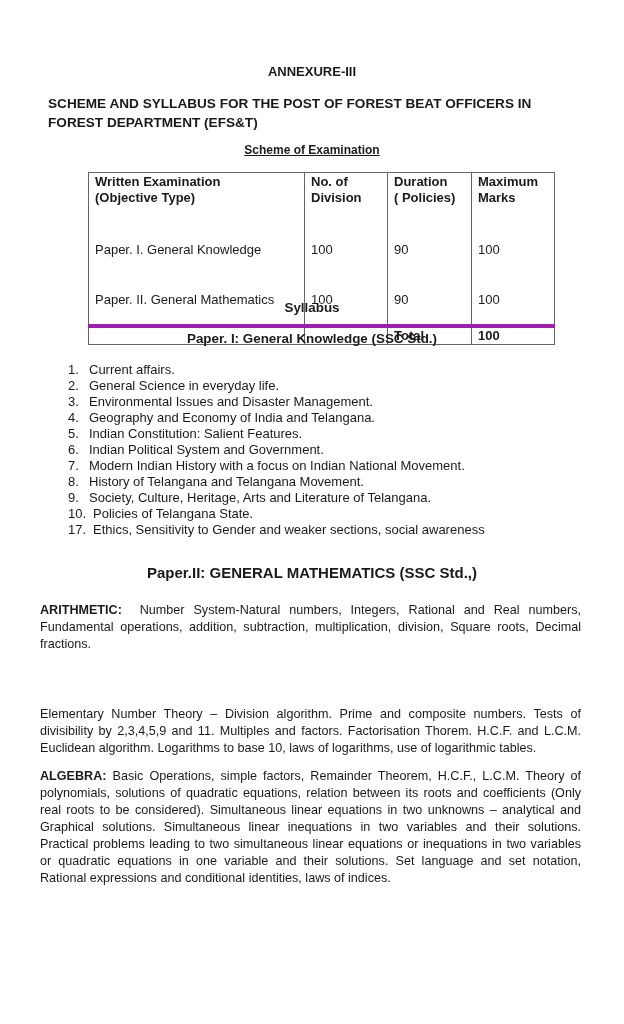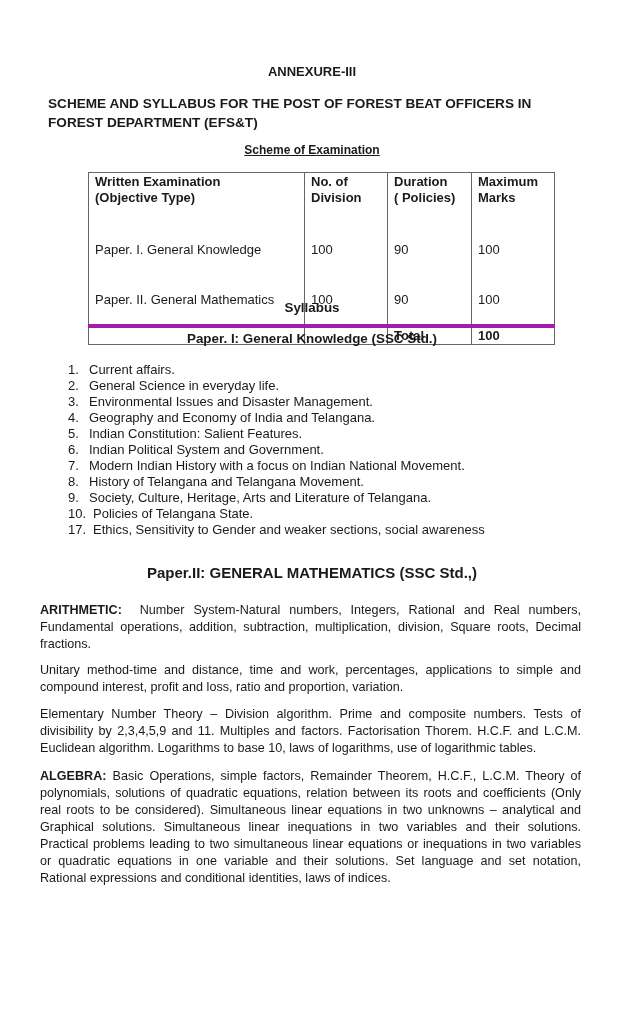--- a/index.html
+++ b/index.html
@@ -236,19 +236,18 @@
     <li class="two-digit">
         <span class="num">17.</span>
         <span>Ethics, Sensitivity to Gender and weaker sections, social awareness</span>
       </li>
   </ol>
 
   <div class="paper2-heading">Paper.II:  GENERAL MATHEMATICS (SSC Std.,)</div>
 
   <p class="para p-arith"><b>ARITHMETIC:</b><span style="white-space: pre-wrap;">  Number System-Natural numbers, Integers, Rational and Real numbers, Fundamental operations, addition, subtraction, multiplication, division, Square roots, Decimal fractions.</span></p>
 
-  <p class="para p-unitary">Unitary method-time and distance, time and work, percentages, applications to simple and compound interest, profit and loss, ratio and proportion, variation.</p>
 
   <p class="para p-number">Elementary Number Theory – Division algorithm.  Prime and composite numbers.  Tests of divisibility by 2,3,4,5,9 and 11.  Multiples and factors.  Factorisation Thorem.  H.C.F. and L.C.M. Euclidean algorithm.  Logarithms to base 10, laws of logarithms, use of logarithmic tables.</p>
 
   <p class="para p-algebra"><b>ALGEBRA:</b><span> Basic Operations, simple factors, Remainder Theorem, H.C.F., L.C.M.  Theory of polynomials, solutions of quadratic equations, relation between its roots and coefficients (Only real roots to be considered).  Simultaneous linear equations in two unknowns – analytical and Graphical solutions.  Simultaneous linear inequations in two variables and their solutions.  Practical problems leading to two simultaneous linear equations or inequations in two variables or quadratic equations in one variable and their solutions.  Set language and set notation, Rational expressions and conditional identities, laws of indices.</span></p>
 
 </div>
 
 </body></html>

